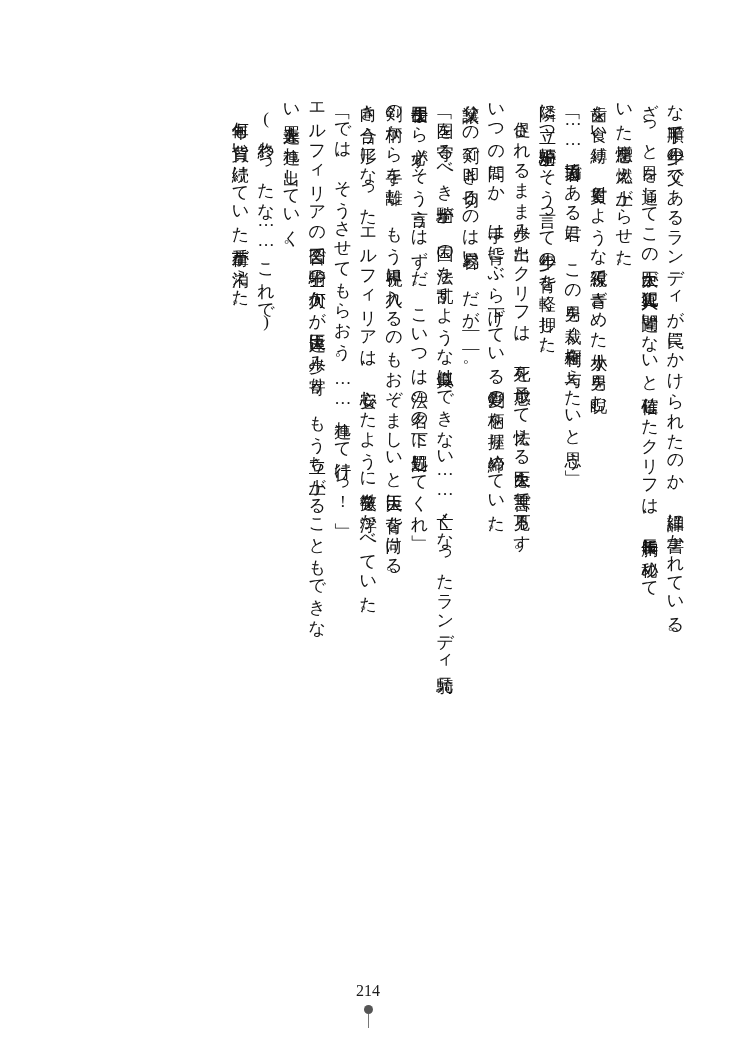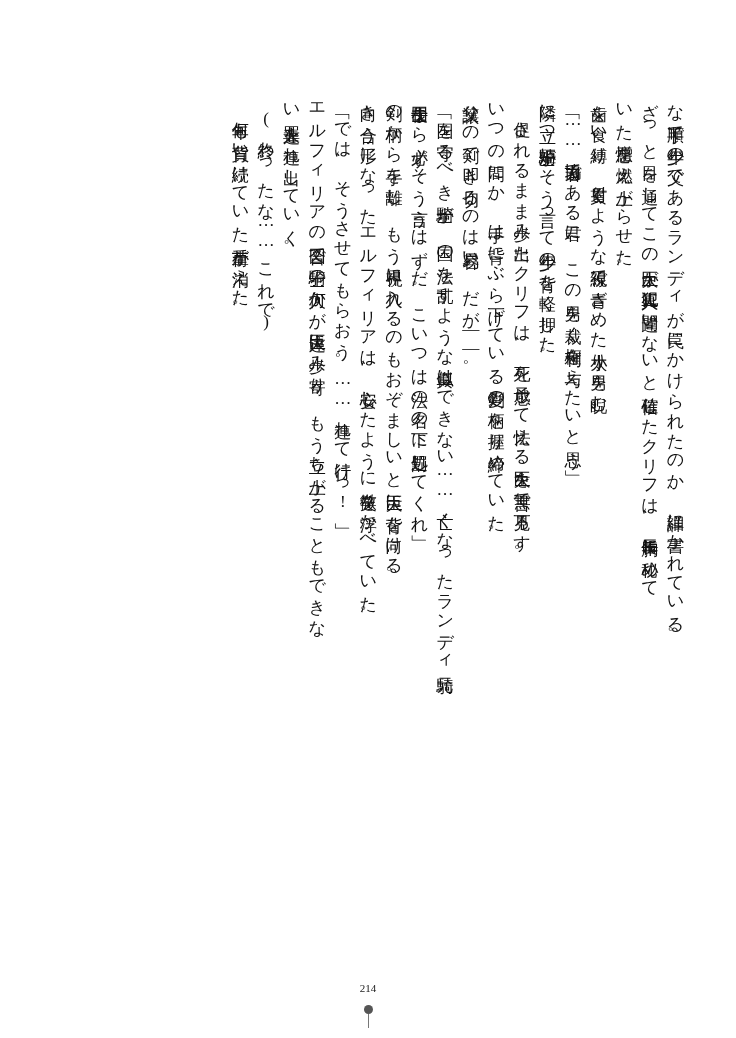--- a/index.html
+++ b/index.html
@@ -41,21 +41,21 @@
   }
   .vline.indent {
     padding-top: 17px;
   }
   #page-number {
     position: absolute;
     left: 0;
     right: 0;
     top: 982px;
     text-align: center;
-    font-size: 11px;
+    font-size: 16px;
     color: #1a1a1a;
     font-family: "Liberation Serif", "DejaVu Serif", serif;
   }
   #footer-mark {
     position: absolute;
     left: 368px;
     top: 1005px;
     width: 9px;
     height: 9px;
     margin-left: -4.5px;

